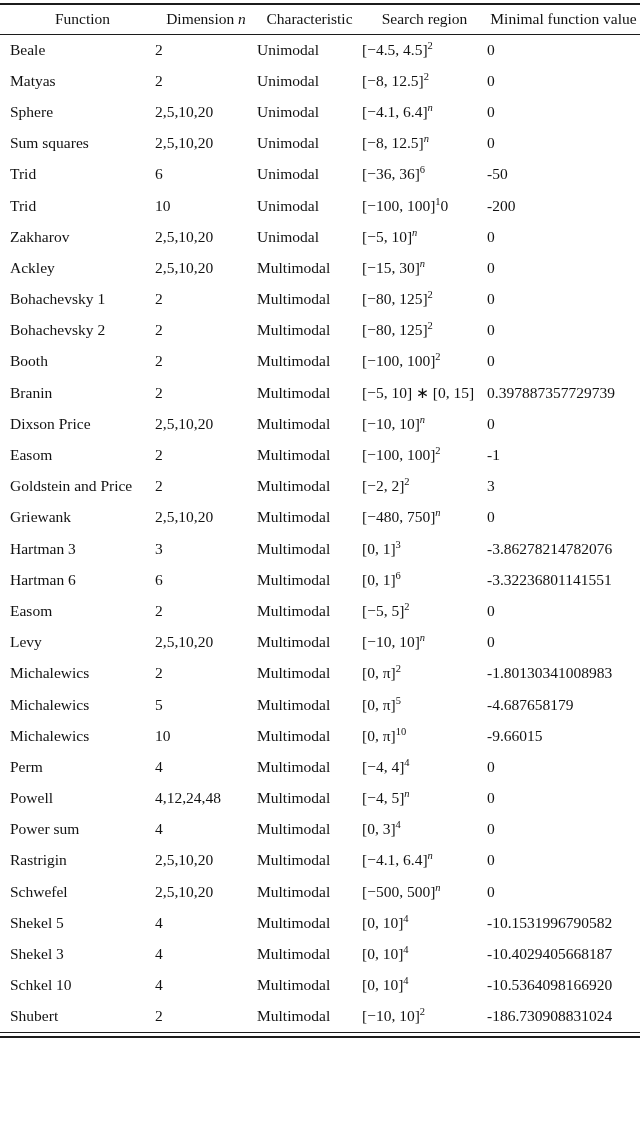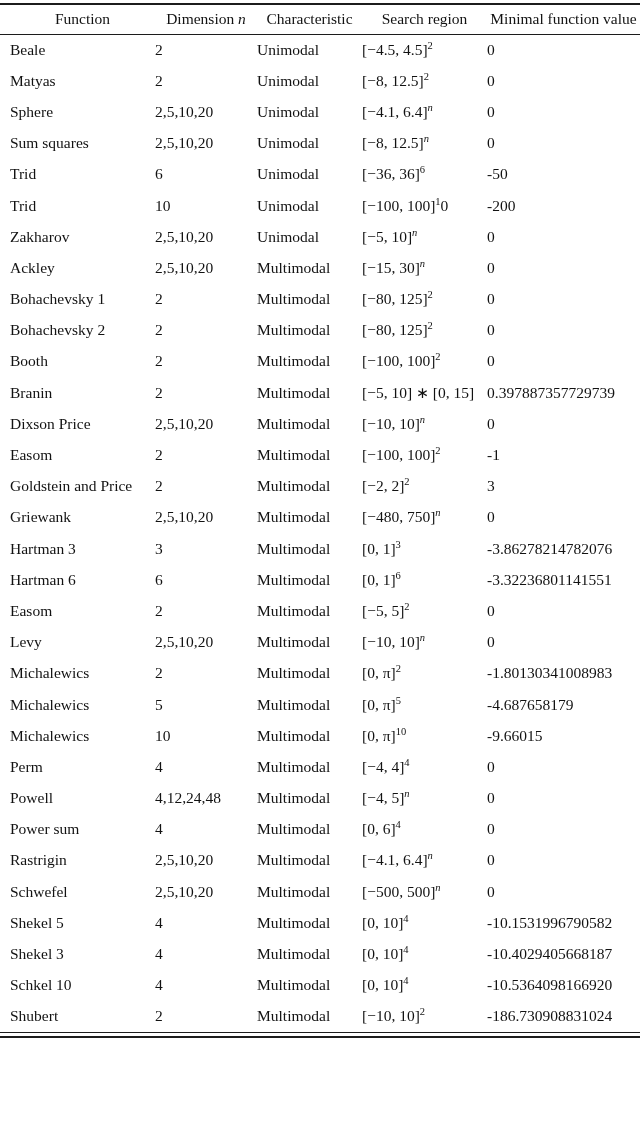--- a/index.html
+++ b/index.html
@@ -283,21 +283,21 @@
     <td><span>4,12,24,48</span></td>
     <td><span>Multimodal</span></td>
     <td><span>[−4, 5]</span><sup class="it">n</sup><span></span></td>
     <td><span>0</span></td>
   </tr>
 
   <tr>
     <td><span>Power sum</span></td>
     <td><span>4</span></td>
     <td><span>Multimodal</span></td>
-    <td><span>[0, 6]</span><sup>4</sup><span></span></td>
+    <td><span>[0, 3]</span><sup>4</sup><span></span></td>
     <td><span>0</span></td>
   </tr>
 
   <tr>
     <td><span>Rastrigin</span></td>
     <td><span>2,5,10,20</span></td>
     <td><span>Multimodal</span></td>
     <td><span>[−4.1, 6.4]</span><sup class="it">n</sup><span></span></td>
     <td><span>0</span></td>
   </tr>

